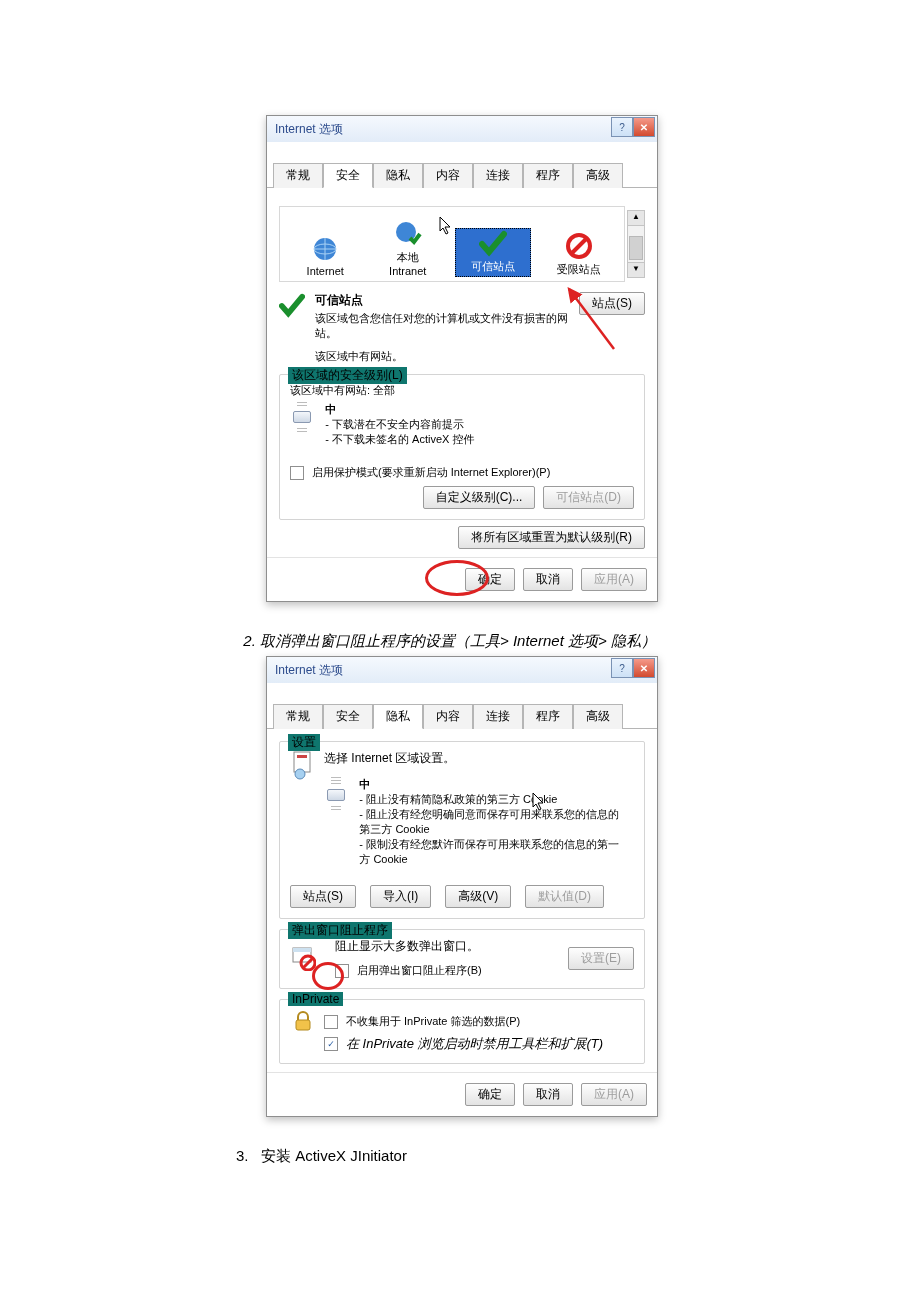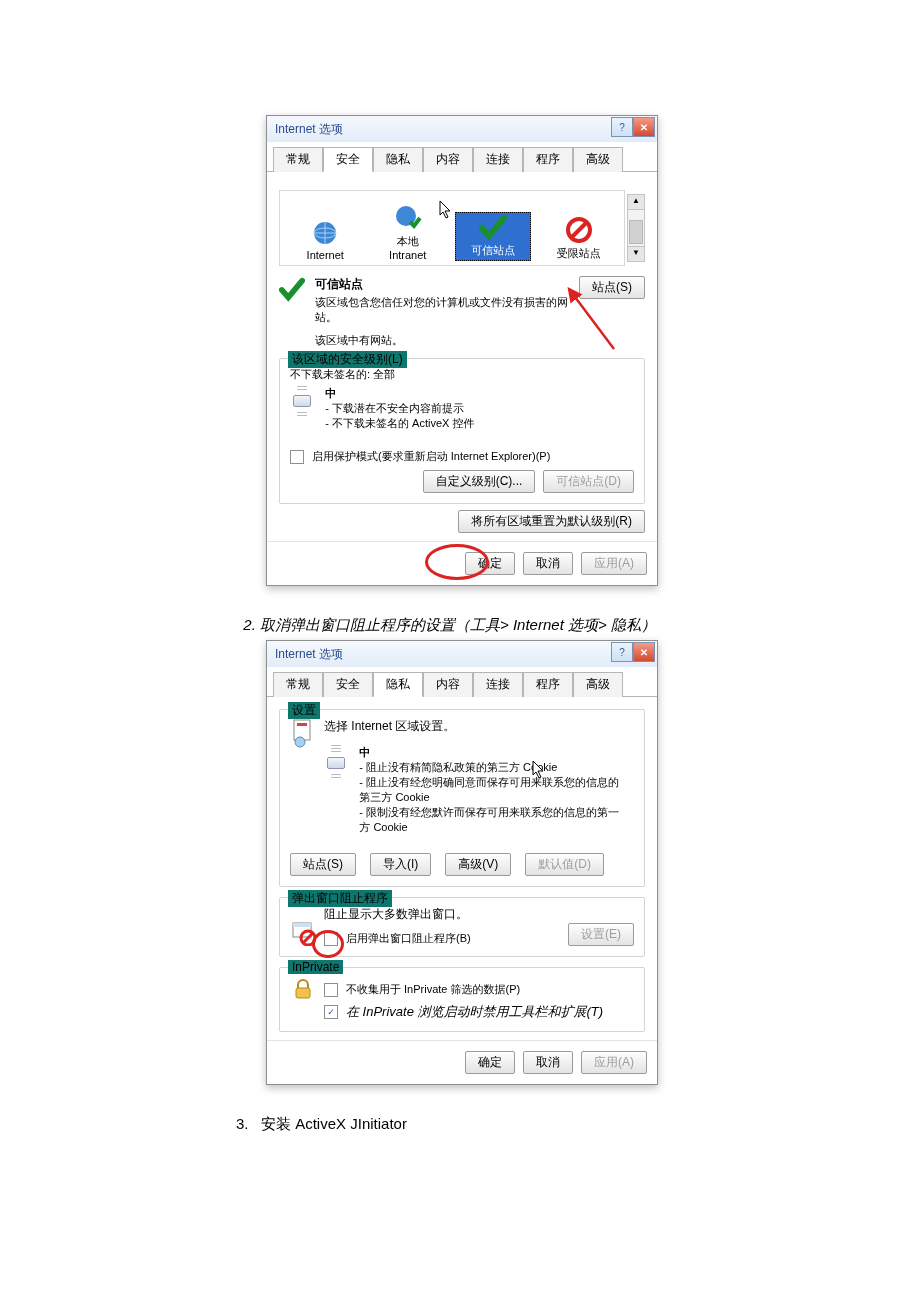--- a/index.html
+++ b/index.html
@@ -35,21 +35,21 @@
   .title-btns { position: absolute; right: 2px; top: 0; display: flex; gap: 0; }
   .title-btn {
     width: 20px; height: 18px; border: 1px solid #7a92b4;
     margin-top: 1px; display: flex; align-items: center; justify-content: center;
     font-size: 10px;
   }
   .help-btn { background: linear-gradient(#eaf3fd,#cde1f6); color:#3b5b8c; }
   .close-btn { background: linear-gradient(#f59a8a,#d24a2f); color:#fff; font-weight:bold; }
   .tabstrip {
     display: flex;
-    padding: 4px 6px 0 6px;
+    padding: 20px 6px 0 6px;
     border-bottom: 1px solid #b5b5b5;
     gap: 0;
   }
   .tab {
     padding: 3px 12px;
     font-size: 12px;
     border: 1px solid #b5b5b5;
     border-bottom: none;
     background: #f3f3f3;
     position: relative;
@@ -218,21 +218,21 @@
           <div style="font-size:11px; margin-top:2px;">该区域包含您信任对您的计算机或文件没有损害的网站。</div>
           <div style="font-size:11px; margin-top:8px;">该区域中有网站。</div>
         </div>
         <div class="sites-btn-wrap">
           <button class="win-btn">站点(S)</button>
         </div>
       </div>
 
       <div class="groupbox">
         <span class="group-legend">该区域的安全级别(L)</span>
-        <div style="font-size:11px; margin-bottom:4px;">不下载未签名的: 全部</div>
+        <div style="font-size:11px; margin-bottom:4px;">该区域中有网站: 全部</div>
         <div>
           <span class="slider-col">
             <span class="tick"></span>
             <span class="tick"></span>
             <span class="thumb"></span>
             <span class="tick"></span>
             <span class="tick"></span>
           </span>
           <span class="slider-text">
             <span class="level">中</span>
@@ -322,21 +322,21 @@
           <button class="win-btn">站点(S)</button>
           <button class="win-btn">导入(I)</button>
           <button class="win-btn">高级(V)</button>
           <button class="win-btn disabled">默认值(D)</button>
         </div>
       </div>
 
       <div class="groupbox" style="position:relative;">
         <span class="group-legend">弹出窗口阻止程序</span>
         <span class="red-circle" style="left:32px; top:32px; width:26px; height:22px;"></span>
-        <div style="display:flex; align-items:flex-end; gap:8px;">
+        <div style="display:flex; align-items:center; gap:19px;">
           <span class="popup-block-icon">
             <svg viewBox="0 0 26 26">
                 <rect x="3" y="3" width="18" height="14" fill="#fff" stroke="#888"></rect>
                 <rect x="3" y="3" width="18" height="4" fill="#cde1f0"></rect>
                 <circle cx="18" cy="18" r="7" fill="none" stroke="#d22" stroke-width="3"></circle>
                 <line x1="13" y1="23" x2="23" y2="13" stroke="#d22" stroke-width="3"></line>
               </svg>
           </span>
           <div style="flex:1;">
             <div>阻止显示大多数弹出窗口。</div>

